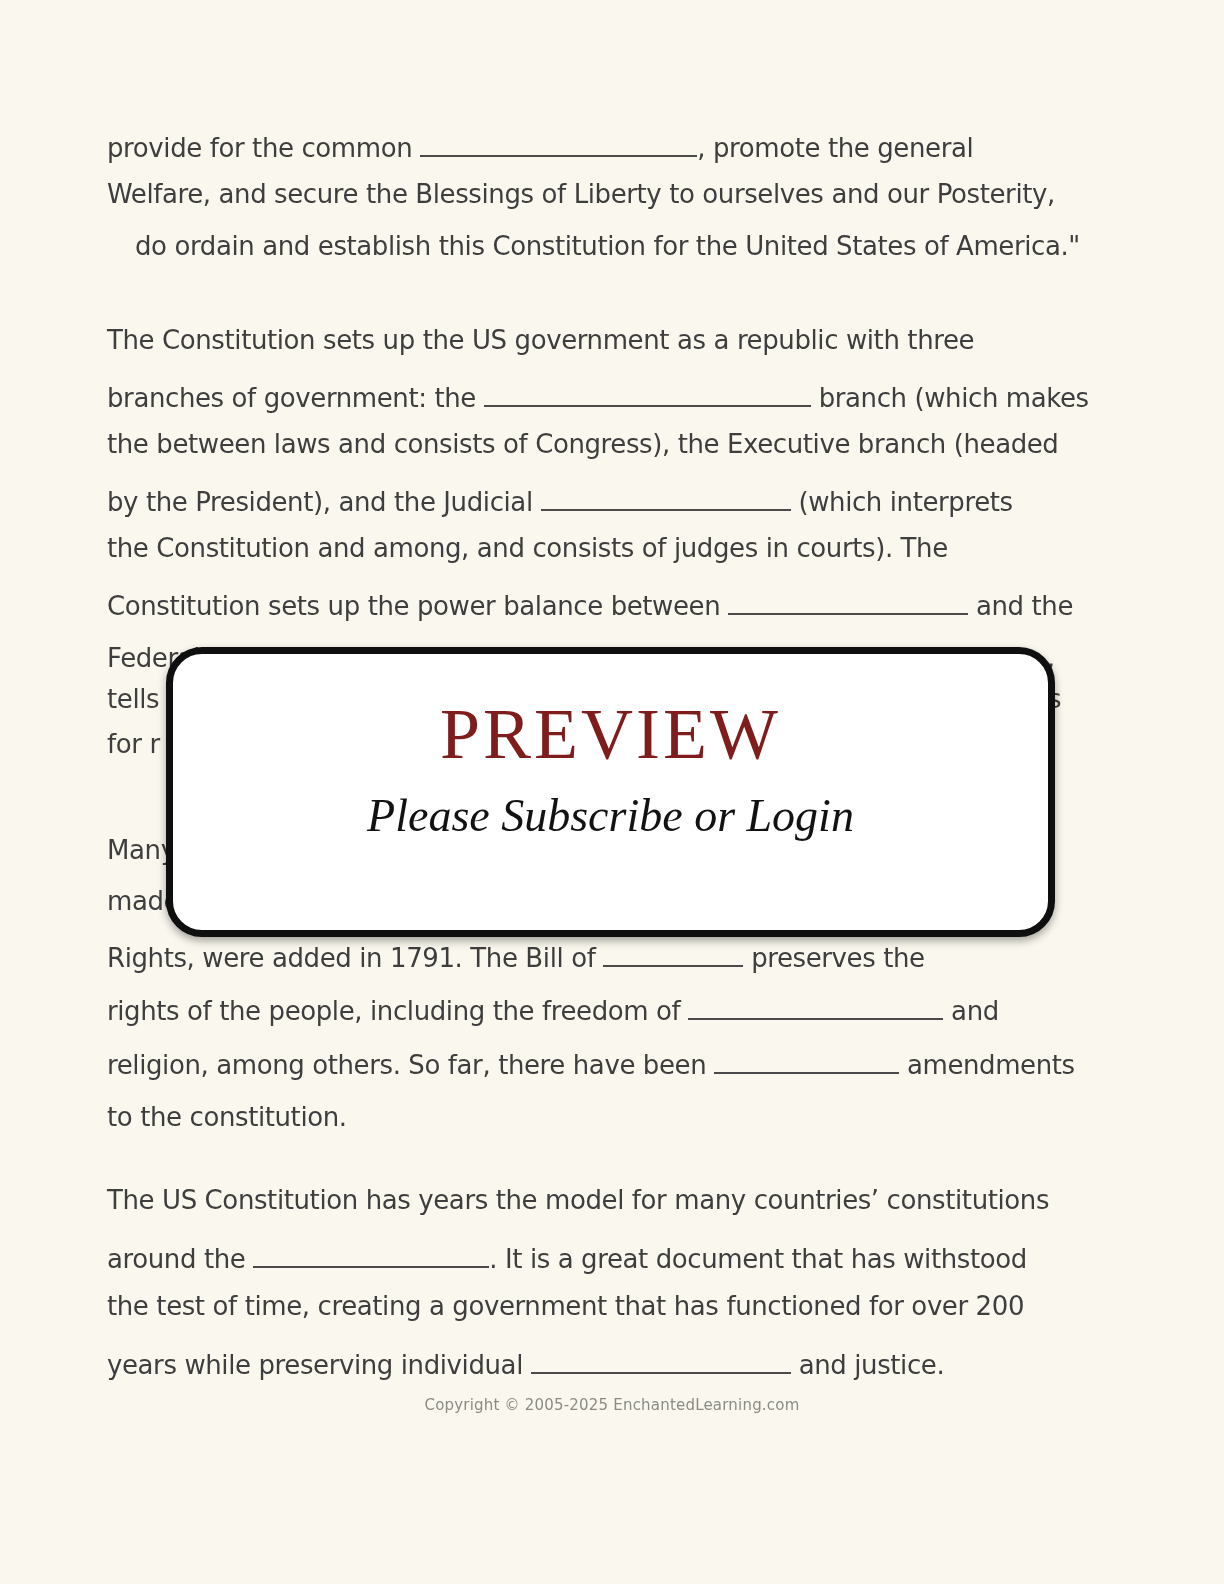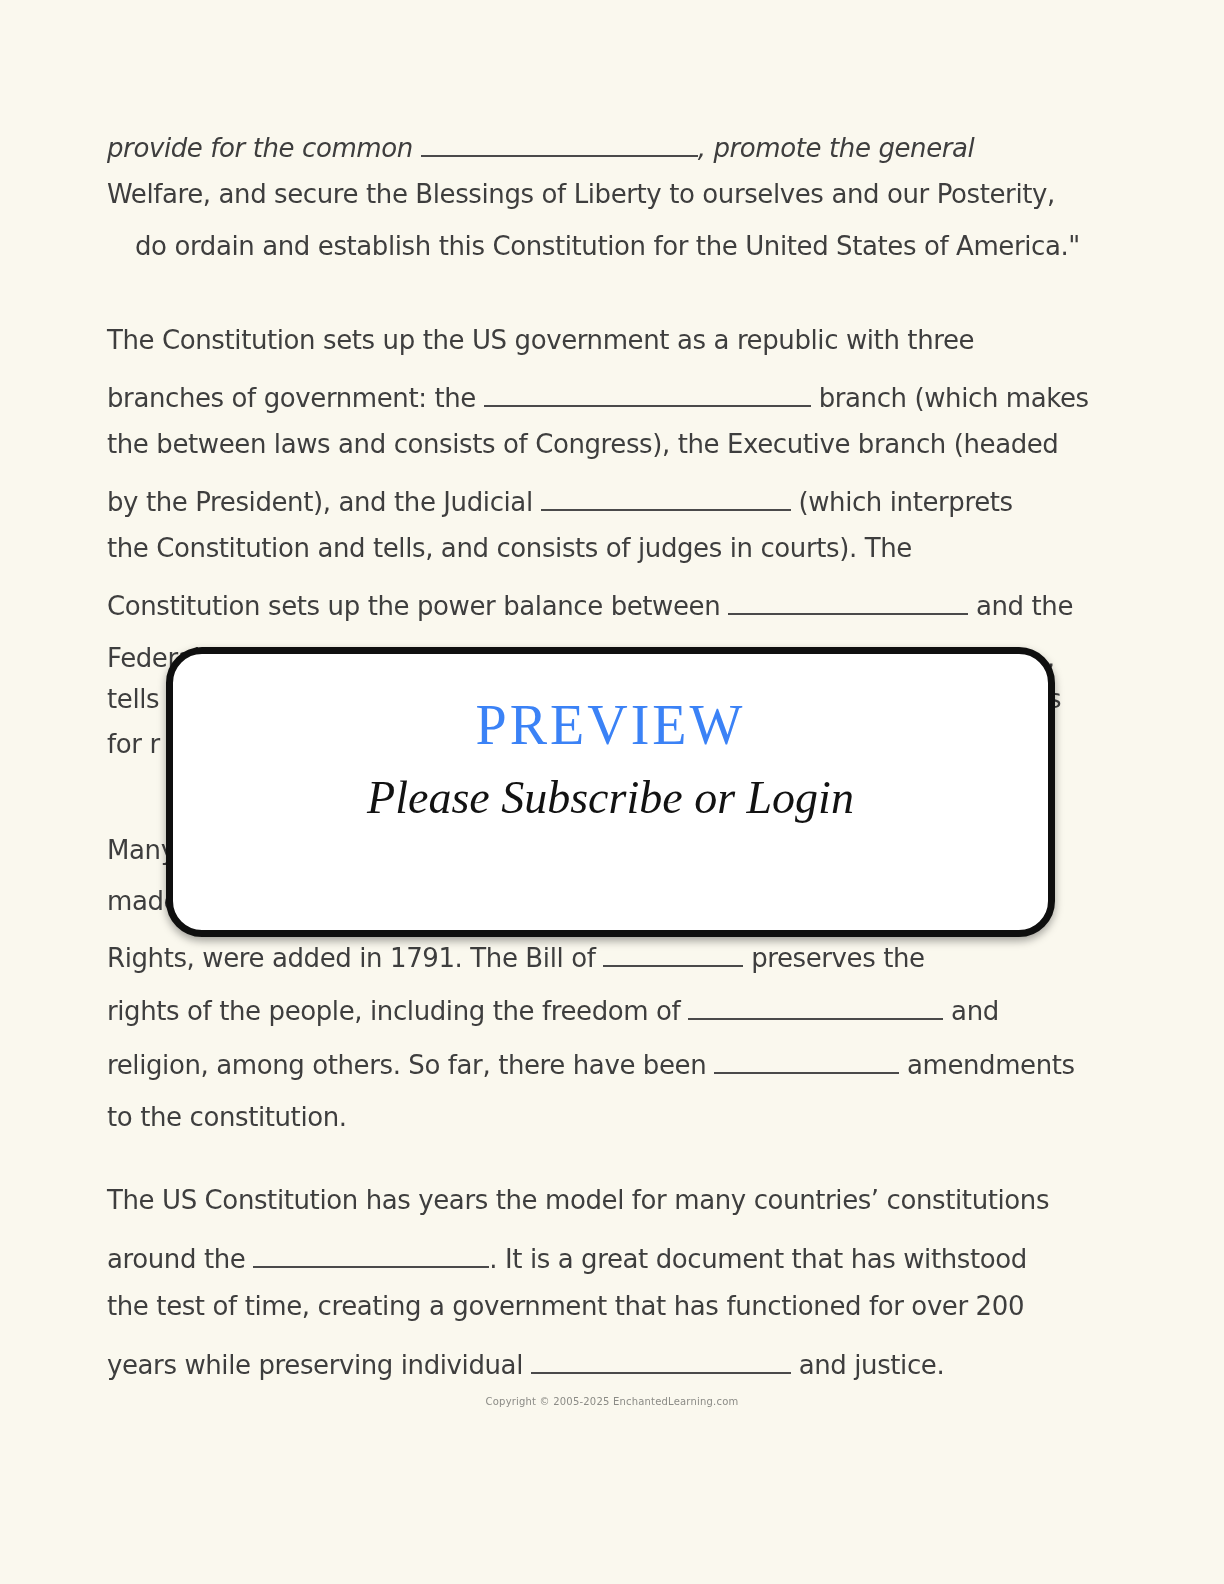--- a/index.html
+++ b/index.html
@@ -39,59 +39,59 @@
     background:var(--overlay-bg,#ffffff);
     border:7px solid var(--overlay-border,#0f0f0f);
     border-radius:36px;
     box-shadow:0 4px 9px rgba(0,0,0,0.35);
     z-index:5;
     text-align:center;
   }
   .preview-title{
     margin-top:40px;
     font-family:"Liberation Serif",serif;
-    font-size:56px;
+    font-size:72px;
     line-height:1.12;
     letter-spacing:3px;
-    color:#3b82f6;
+    color:#7f1d1d;
   }
   .preview-subtitle{
     margin-top:16px;
     font-family:"Liberation Serif",serif;
     font-style:italic;
     font-size:46px;
     line-height:1.1;
     color:#121212;
   }
   
   .footer{
     position:absolute;
     left:0;top:1396px;
     width:100%;
     text-align:center;
-    font-size:10px;
+    font-size:15px;
     letter-spacing:0.2px;
     color:#8b8b86;
     z-index:1;
   }
 </style>
 </head>
 <body>
 
 <div class="page" style="--page-bg: #faf8ee; --text-color: #3e3e3e; --blank-color: #4a4a4a;">
 
   <div id="worksheet-text">
-      <div class="line" style="top: 125px; left: 107px; font-style: italic;"><span>provide for the common </span><span class="blank" style="width: 277px;"></span><span>, promote the general</span></div>
+      <div class="line" style="top: 125px; left: 107px;"><span>provide for the common </span><span class="blank" style="width: 277px;"></span><span>, promote the general</span></div>
       <div class="line" style="top: 177px; left: 107px;"><span>Welfare, and secure the Blessings of Liberty to ourselves and our Posterity,</span></div>
       <div class="line" style="top: 229px; left: 107px; margin-left: 28px;"><span>do ordain and establish this Constitution for the United States of America."</span></div>
       <div class="line" style="top: 323px; left: 107px;"><span>The Constitution sets up the US government as a republic with three</span></div>
       <div class="line" style="top: 375px; left: 107px;"><span>branches of government: the </span><span class="blank" style="width: 327px;"></span><span> branch (which makes</span></div>
       <div class="line" style="top: 427px; left: 107px;"><span>the between laws and consists of Congress), the Executive branch (headed</span></div>
       <div class="line" style="top: 479px; left: 107px;"><span>by the President), and the Judicial </span><span class="blank" style="width: 250px;"></span><span> (which interprets</span></div>
-      <div class="line" style="top: 531px; left: 107px;"><span>the Constitution and tells, and consists of judges in courts). The</span></div>
+      <div class="line" style="top: 531px; left: 107px;"><span>the Constitution and among, and consists of judges in courts). The</span></div>
       <div class="line" style="top: 583px; left: 107px;"><span>Constitution sets up the power balance between </span><span class="blank" style="width: 240px;"></span><span> and the</span></div>
       <div class="line" style="top: 635px; left: 107px;"><span>Federal government, details how to add new states to the </span><span class="blank" style="width: 200px;"></span><span>,</span></div>
       <div class="line" style="top: 682px; left: 107px;"><span>tells</span></div>
       <div class="line" style="top: 682px; left: 1048px;"><span>s</span></div>
       <div class="line" style="top: 727px; left: 107px;"><span>for r</span></div>
       <div class="line" style="top: 833px; left: 107px;"><span>Many</span></div>
       <div class="line" style="top: 884px; left: 107px;"><span>made</span></div>
       <div class="line" style="top: 935px; left: 107px;"><span>Rights, were added in 1791. The Bill of </span><span class="blank" style="width: 140px;"></span><span> preserves the</span></div>
       <div class="line" style="top: 988px; left: 107px;"><span>rights of the people, including the freedom of </span><span class="blank" style="width: 255px;"></span><span> and</span></div>
       <div class="line" style="top: 1042px; left: 107px;"><span>religion, among others. So far, there have been </span><span class="blank" style="width: 185px;"></span><span> amendments</span></div>

